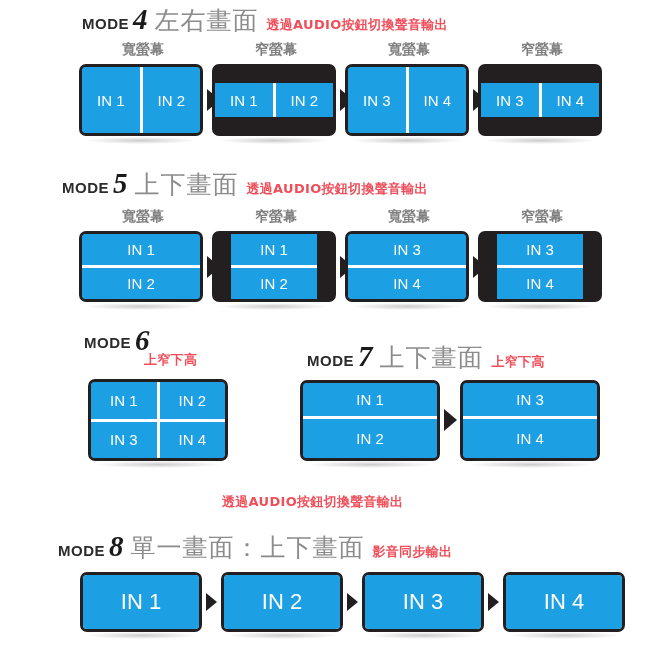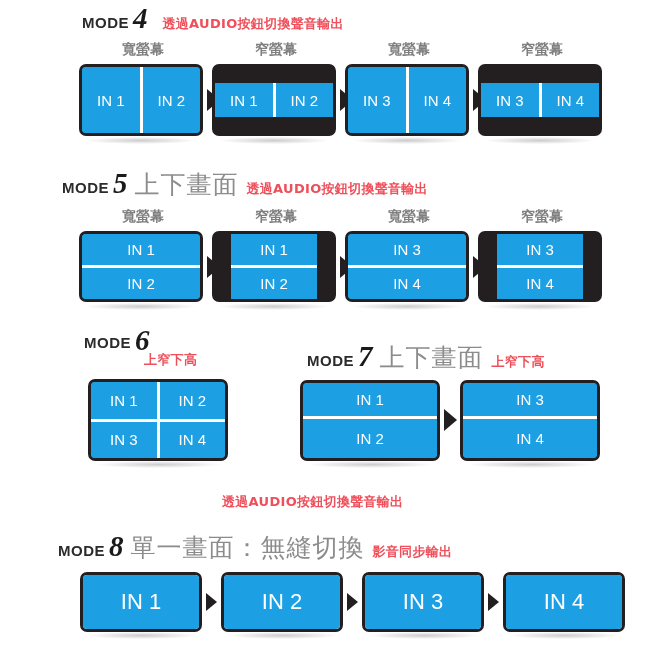--- a/index.html
+++ b/index.html
@@ -161,20 +161,21 @@
   }
 </style>
 </head>
 <body>
 
 <div class="page">
 
   <div class="mode-heading" style="left:82px; top:4px;">
     <span class="mode-word">MODE</span>
     <span class="mode-num">4</span>
+    <span class="mode-title">左右畫面</span>
     <span class="mode-note">透過AUDIO按鈕切換聲音輸出</span>
   </div>
 
   <div class="cap" style="left:83px; top:41px; width:120px;">寬螢幕</div>
   <div class="cap" style="left:216px; top:41px; width:120px;">窄螢幕</div>
   <div class="cap" style="left:349px; top:41px; width:120px;">寬螢幕</div>
   <div class="cap" style="left:482px; top:41px; width:120px;">窄螢幕</div>
 
   <div class="shadow" style="left:86px; top:137px; width:110px;"></div>
   <div class="monitor" style="left:79px; top:64px; width:124px; height:72px;">
@@ -309,21 +310,21 @@
     <div class="panel" style="flex:0 0 33px; font-size:15px;">IN 3</div>
     <div class="hsep"></div>
     <div class="panel" style="flex:1; font-size:15px;">IN 4</div>
   </div>
 
   <div class="center-note" style="left:222px; top:493px;">透過AUDIO按鈕切換聲音輸出</div>
 
   <div class="mode-heading" style="left:58px; top:531px;">
     <span class="mode-word">MODE</span>
     <span class="mode-num">8</span>
-    <span class="mode-title">單一畫面：無縫切換</span>
+    <span class="mode-title">單一畫面：上下畫面</span>
     <span class="mode-note">影音同步輸出</span>
   </div>
 
   <div class="shadow" style="left:87px; top:632px; width:110px;"></div>
   <div class="monitor" style="left:80px; top:572px; width:122px; height:60px;">
     <div class="panel" style="flex:1; font-size:22px;">IN 1</div>
   </div>
   <div class="arrow small" style="left:206px; top:593px;"></div>
 
   <div class="shadow" style="left:228px; top:632px; width:110px;"></div>

